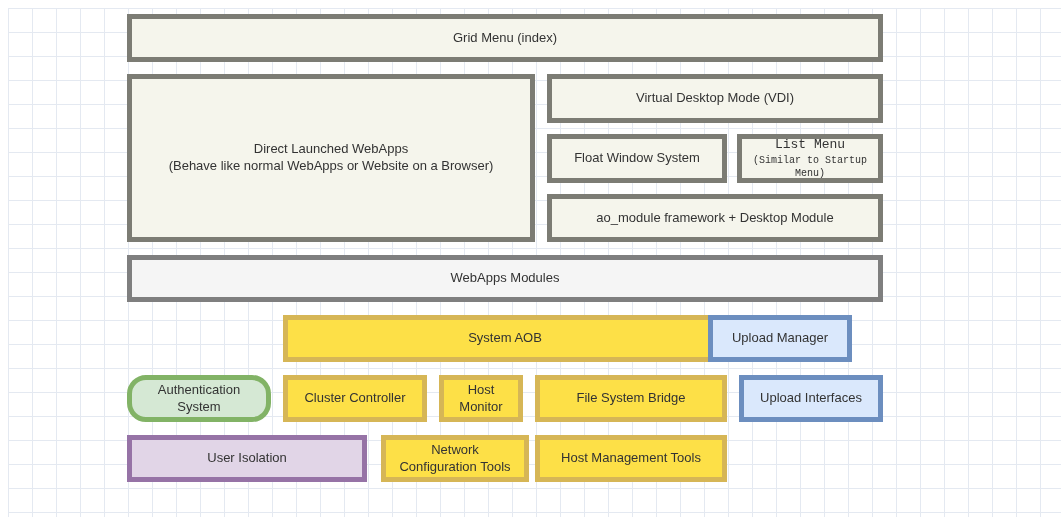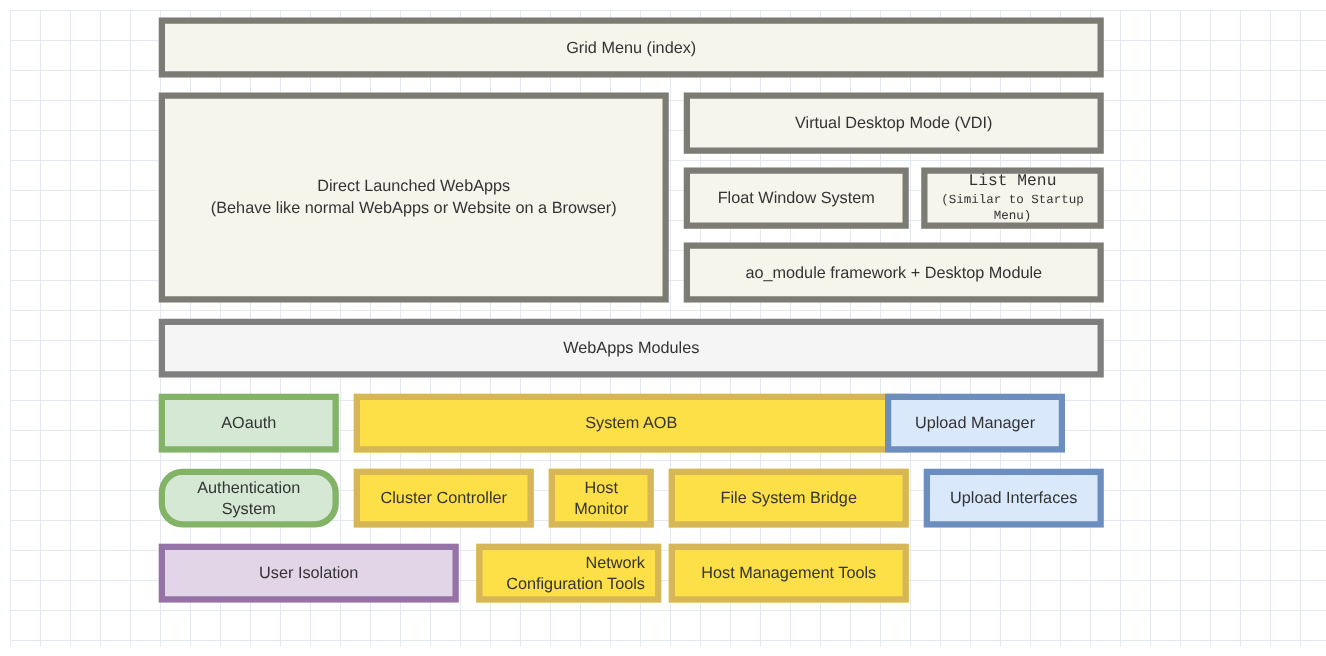--- a/index.html
+++ b/index.html
@@ -71,23 +71,20 @@
   </div>
 
   <div class="shape beige" style="left:547px;top:194px;width:336px;height:48px;">
     <span>ao_module framework + Desktop Module</span>
   </div>
 
   <div class="shape gray" style="left:127px;top:255px;width:756px;height:47px;">
     <span>WebApps Modules</span>
   </div>
 
-  <div class="shape green" style="left:127px;top:315px;width:144px;height:47px;">
-    <span>AOauth</span>
-  </div>
 
   <div class="shape yellow" style="left:283px;top:315px;width:444px;height:47px;">
     <span>System AOB</span>
   </div>
 
   <div class="shape blue" style="left:708px;top:315px;width:144px;height:47px;">
     <span>Upload Manager</span>
   </div>
 
   <div class="shape green" style="left:127px;top:375px;width:144px;height:47px;border-radius:19px;">
@@ -107,20 +104,20 @@
   </div>
 
   <div class="shape blue" style="left:739px;top:375px;width:144px;height:47px;">
     <span>Upload Interfaces</span>
   </div>
 
   <div class="shape purple" style="left:127px;top:435px;width:240px;height:47px;">
     <span>User Isolation</span>
   </div>
 
-  <div class="shape yellow" style="left:381px;top:435px;width:148px;height:47px;text-align:right;">
+  <div class="shape yellow" style="left:381px;top:435px;width:148px;height:47px;">
     <span>Network Configuration Tools</span>
   </div>
 
   <div class="shape yellow" style="left:535px;top:435px;width:192px;height:47px;">
     <span>Host Management Tools</span>
   </div>
 </div>
 
 </body></html>

